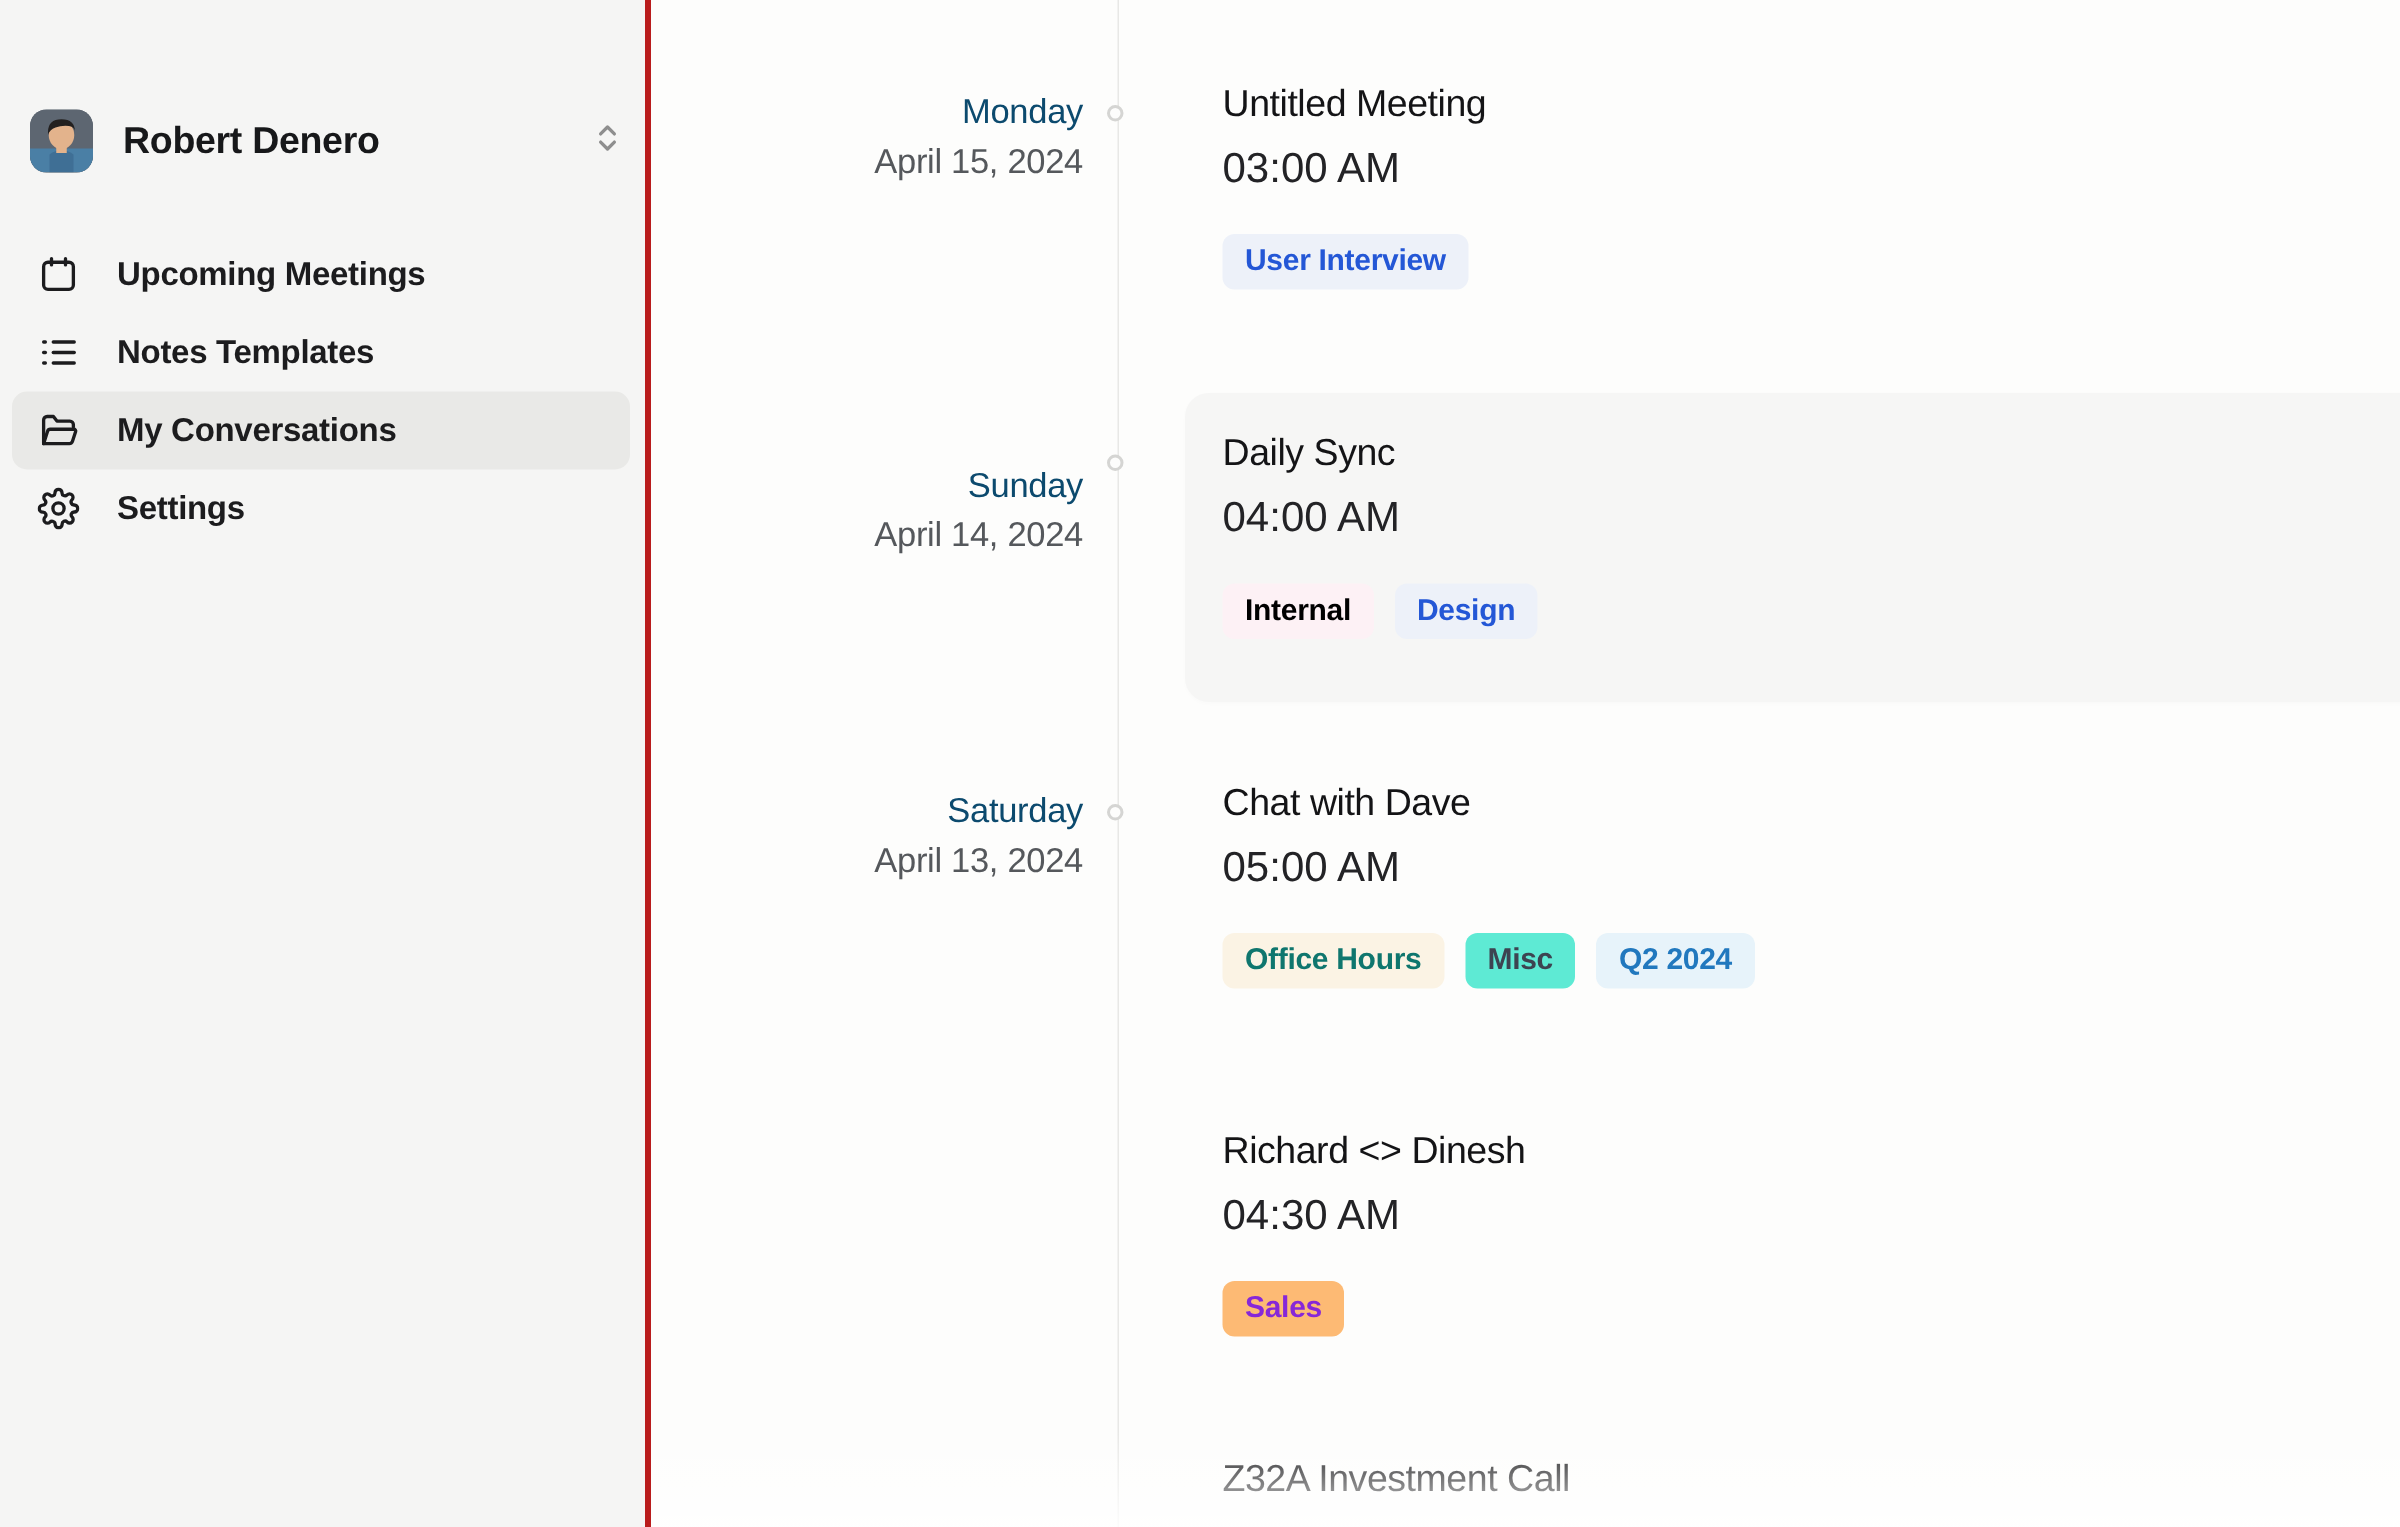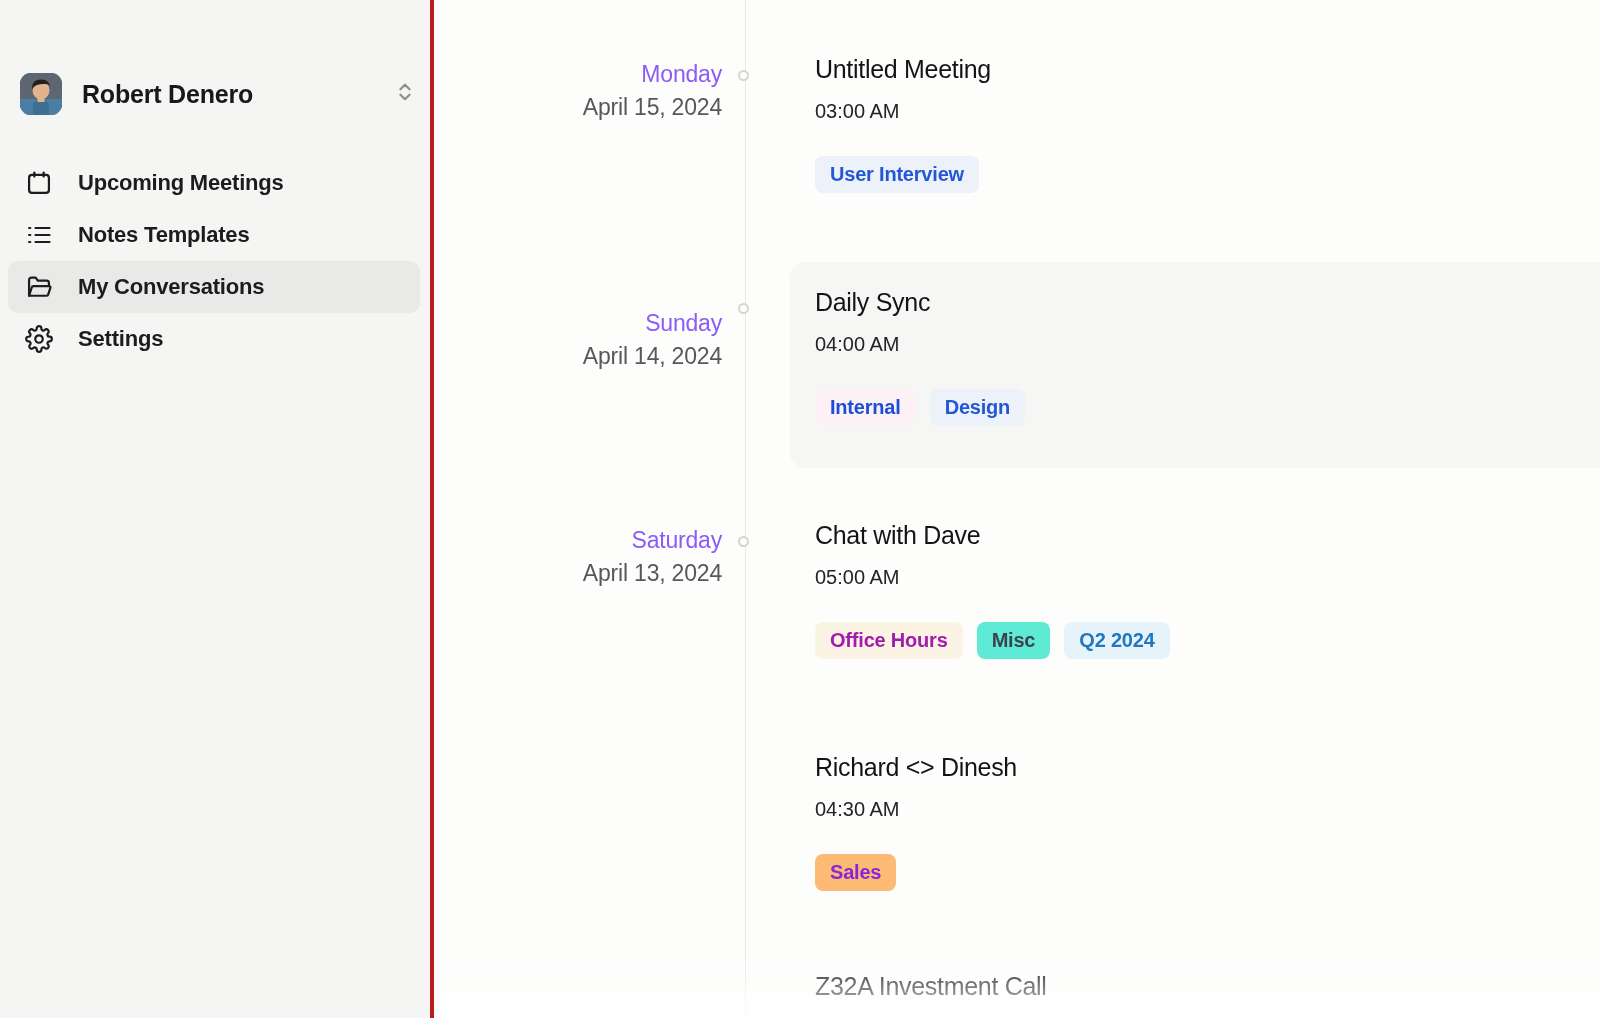--- a/index.html
+++ b/index.html
@@ -87,21 +87,21 @@
     position: absolute; left: 0; width: 288px;
     text-align: right;
     font-size: 23px;
     line-height: 33px;
     color: #5e6165;
     letter-spacing: -0.2px;
   }
   .date-0 { top: 58px; }
   .date-1 { top: 291px; margin-top: 16px; }
   .date-2 { top: 524px; }
-  .date-day { color: #8b5cf6; }
+  .date-day { color: #0c4a6e; }
   .date-full { color: #55585c; }
 
   .hover-card {
     position: absolute;
     left: 356px; top: 262px;
     width: 1226px; height: 206px;
     background: #f6f6f5;
     border-radius: 16px;
     box-shadow: 0 1px 3px rgba(0,0,0,0.015);
   }
@@ -114,40 +114,40 @@
   .entry-4 { top: 970px; }
   .entry-title {
     font-size: 25px;
     font-weight: 400;
     color: #141416;
     letter-spacing: -0.3px;
     line-height: 32px;
   }
   .entry-time {
     margin-top: 12px;
-    font-size: 20px;
+    font-size: 28px;
     color: #232326;
     line-height: 29px;
   }
   .entry-tags {
     margin-top: 30px;
     display: flex; gap: 14px;
   }
   .tag {
     display: inline-block;
     padding: 7px 15px;
     border-radius: 8px;
     font-size: 20px;
     font-weight: 700;
     letter-spacing: -0.2px;
     cursor: pointer;
   }
   .tag--blue   { color: #2457d6; background: #edf1f9; }
-  .tag--pink   { color: #1d4ed8; background: #fdf1f5; }
-  .tag--orange { color: #a21caf; background: #fbf3e4; }
+  .tag--pink   { color: #000000; background: #fdf1f5; }
+  .tag--orange { color: #0f766e; background: #fbf3e4; }
   .tag--gray   { color: #3d4451; background: #5eead4; }
   .tag--cyan   { color: #2178be; background: #e7f3fa; }
   .tag--purple { color: #8727d8; background: #fdba74; }
 
   .bottom-fade {
     position: absolute; left: 0; right: 0; bottom: 0;
     height: 64px;
     background: linear-gradient(to bottom, rgba(255,255,255,0), rgba(255,255,255,0.85));
     pointer-events: none;
   }

